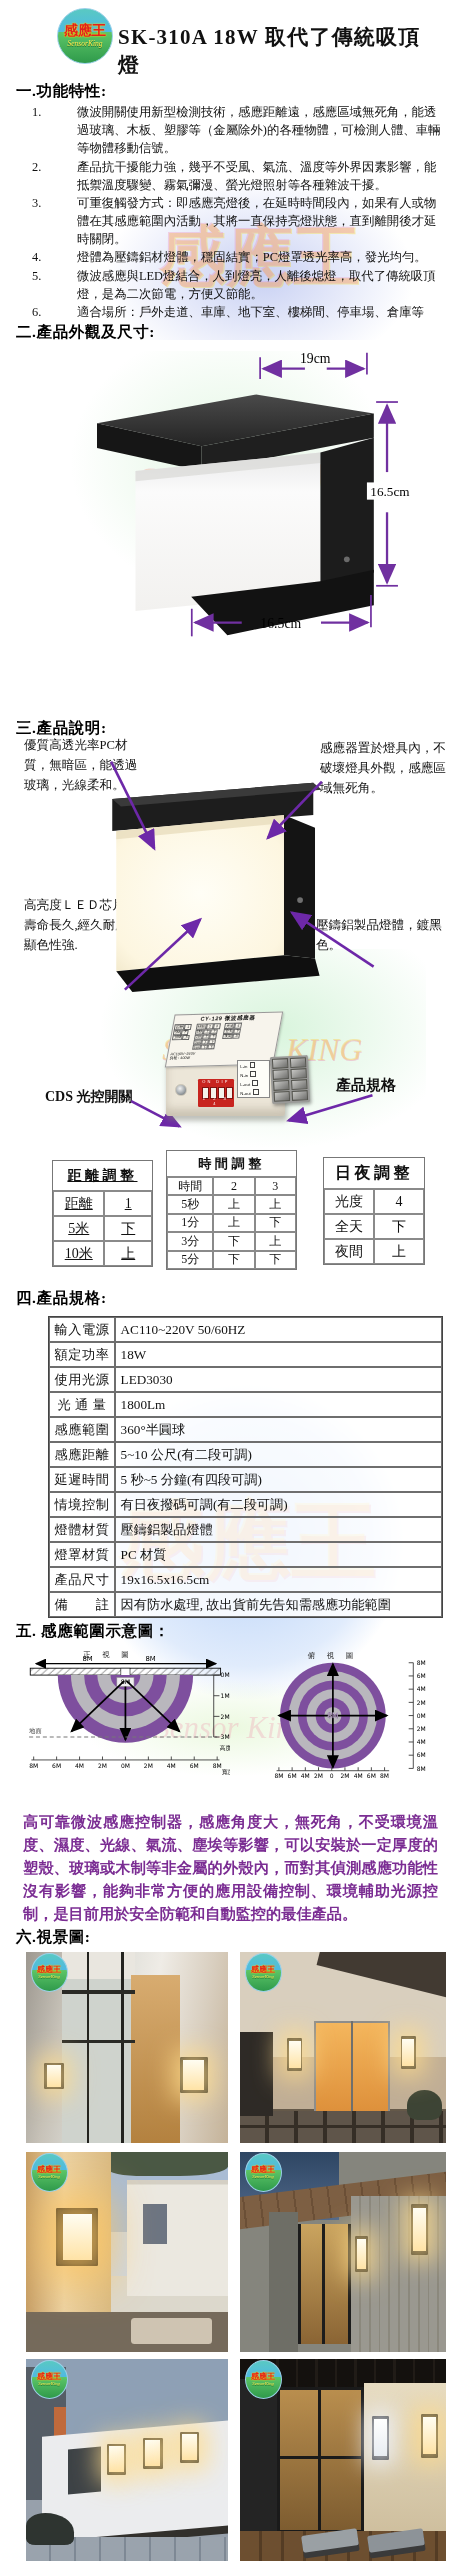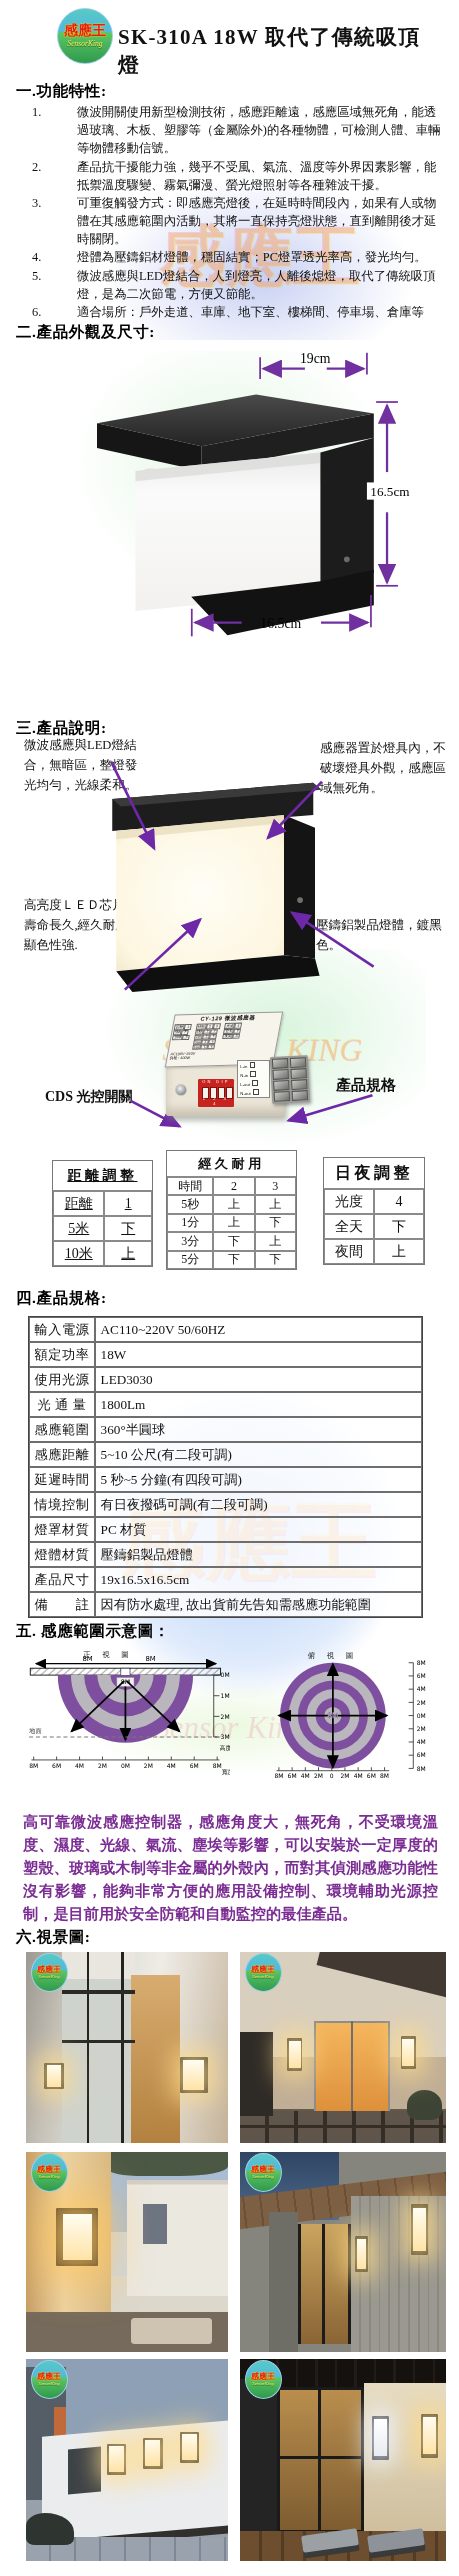--- a/index.html
+++ b/index.html
@@ -43,21 +43,21 @@
   .tbl-b{left:166px;top:1150px;width:131px;}
   .tbl-b .tbl-title{height:25px;font-size:13.2px;}
   .tbl-b .trow{height:18.4px;font-size:12px;}
   .tbl-b .tcell:nth-child(1){width:36%;}
   .tbl-b .tcell:nth-child(2),.tbl-b .tcell:nth-child(3){width:32%;}
   .tbl-c{left:323px;top:1157px;width:102px;}
   .tbl-c .tbl-title{height:30px;font-size:16px;}
   .tbl-c .trow{height:25px;font-size:14px;}
   .tbl-c .tcell{width:50%;}
   
-  #spec{position:absolute;left:28px;top:1316px;width:393px;border:1.2px solid #444;background:#ffffffcc;}
+  #spec{position:absolute;left:48px;top:1316px;width:393px;border:1.2px solid #444;background:#ffffffcc;}
   #spec .trow{height:25px;font-size:13.2px;}
   #spec .tcell{border:0.6px solid #6e6e6e;}
   #spec .tcell:nth-child(1){width:66px;justify-content:center;letter-spacing:0.6px;flex:0 0 66px;}
   #spec .tcell:nth-child(2){flex:1;justify-content:flex-start;padding-left:4.6px;}
   
   #bigpara{position:absolute;left:23px;top:1810px;width:415px;font-size:15.2px;line-height:23px;
            color:#7b2d93;font-weight:700;text-align:justify;font-family:"Liberation Sans","DejaVu Sans",sans-serif;}
   
   .photo{position:absolute;overflow:hidden;background:#777;}
   .lamp{position:absolute;background:#181818;border-radius:1.2px;}
@@ -190,21 +190,21 @@
 
     <line x1="273" y1="468" x2="273" y2="516" stroke="#7030a0" stroke-width="3"></line>
     <line x1="585" y1="444" x2="585" y2="500" stroke="#7030a0" stroke-width="3"></line>
     <line x1="360" y1="492" x2="279" y2="492" stroke="#7030a0" stroke-width="4" marker-end="url(#ahp)"></line>
     <line x1="498" y1="492" x2="579" y2="492" stroke="#7030a0" stroke-width="4" marker-end="url(#ahp)"></line>
     <text x="428" y="501" font-size="24" font-family="Liberation Serif,serif" text-anchor="middle" fill="#000">16.5cm</text>
   </svg>
 
   <div class="hd z1" style="left:16px;top:718px;">三.產品說明:</div>
 
-  <div class="ann z1" style="left:24px;top:735px;width:115px;">微波感應與LED燈結合，無暗區，整燈發光均勻，光線柔和。</div>
+  <div class="ann z1" style="left:24px;top:735px;width:115px;">優質高透光率PC材質，無暗區，能透過玻璃，光線柔和。</div>
   <div class="ann z1" style="left:320px;top:738px;width:126px;">感應器置於燈具內，不破壞燈具外觀，感應區域無死角。</div>
   <div class="ann z1" style="left:24px;top:895px;width:112px;">高亮度ＬＥＤ芯片,壽命長久,經久耐用,顯色性強.</div>
   <div class="ann z1" style="left:316px;top:915px;width:131px;">壓鑄鋁製品燈體，鍍黑色。</div>
   <div class="callout z1" style="left:45px;top:1088px;">CDS 光控開關</div>
   <div class="callout z1" style="left:336px;top:1076px;font-size:15px;">產品規格</div>
 
   <svg class="abs z1" style="left:0;top:730px;pointer-events:none;" width="460" height="417" viewBox="0 0 800 726">
     <defs>
       <marker id="ahp2" markerWidth="8" markerHeight="7" refX="7" refY="3.5" orient="auto-start-reverse">
         <path d="M0,0 L8,3.5 L0,7 z" fill="#6d28a8"></path>
@@ -320,21 +320,21 @@
           <div class="tcell">5米</div>
           <div class="tcell">下</div>
         </div>
         <div class="trow">
           <div class="tcell">10米</div>
           <div class="tcell">上</div>
         </div>
       </div>
   </div>
   <div class="tbl tbl-b z1">
-    <div class="tbl-title">經久耐用</div>
+    <div class="tbl-title">時間調整</div>
     <div>
         <div class="trow">
           <div class="tcell">時間</div>
           <div class="tcell">2</div>
           <div class="tcell">3</div>
         </div>
         <div class="trow">
           <div class="tcell">5秒</div>
           <div class="tcell">上</div>
           <div class="tcell">上</div>
@@ -402,26 +402,26 @@
       </div>
       <div class="trow">
         <div class="tcell">延遲時間</div>
         <div class="tcell">5 秒~5 分鐘(有四段可調)</div>
       </div>
       <div class="trow">
         <div class="tcell">情境控制</div>
         <div class="tcell">有日夜撥碼可調(有二段可調)</div>
       </div>
       <div class="trow">
+        <div class="tcell">燈體材質</div>
+        <div class="tcell">壓鑄鋁製品燈體</div>
+      </div>
+      <div class="trow">
         <div class="tcell">燈罩材質</div>
         <div class="tcell">PC 材質</div>
-      </div>
-      <div class="trow">
-        <div class="tcell">燈體材質</div>
-        <div class="tcell">壓鑄鋁製品燈體</div>
       </div>
       <div class="trow">
         <div class="tcell">產品尺寸</div>
         <div class="tcell">19x16.5x16.5cm</div>
       </div>
       <div class="trow">
         <div class="tcell">備　　註</div>
         <div class="tcell">因有防水處理, 故出貨前先告知需感應功能範圍</div>
       </div>
     </div>

